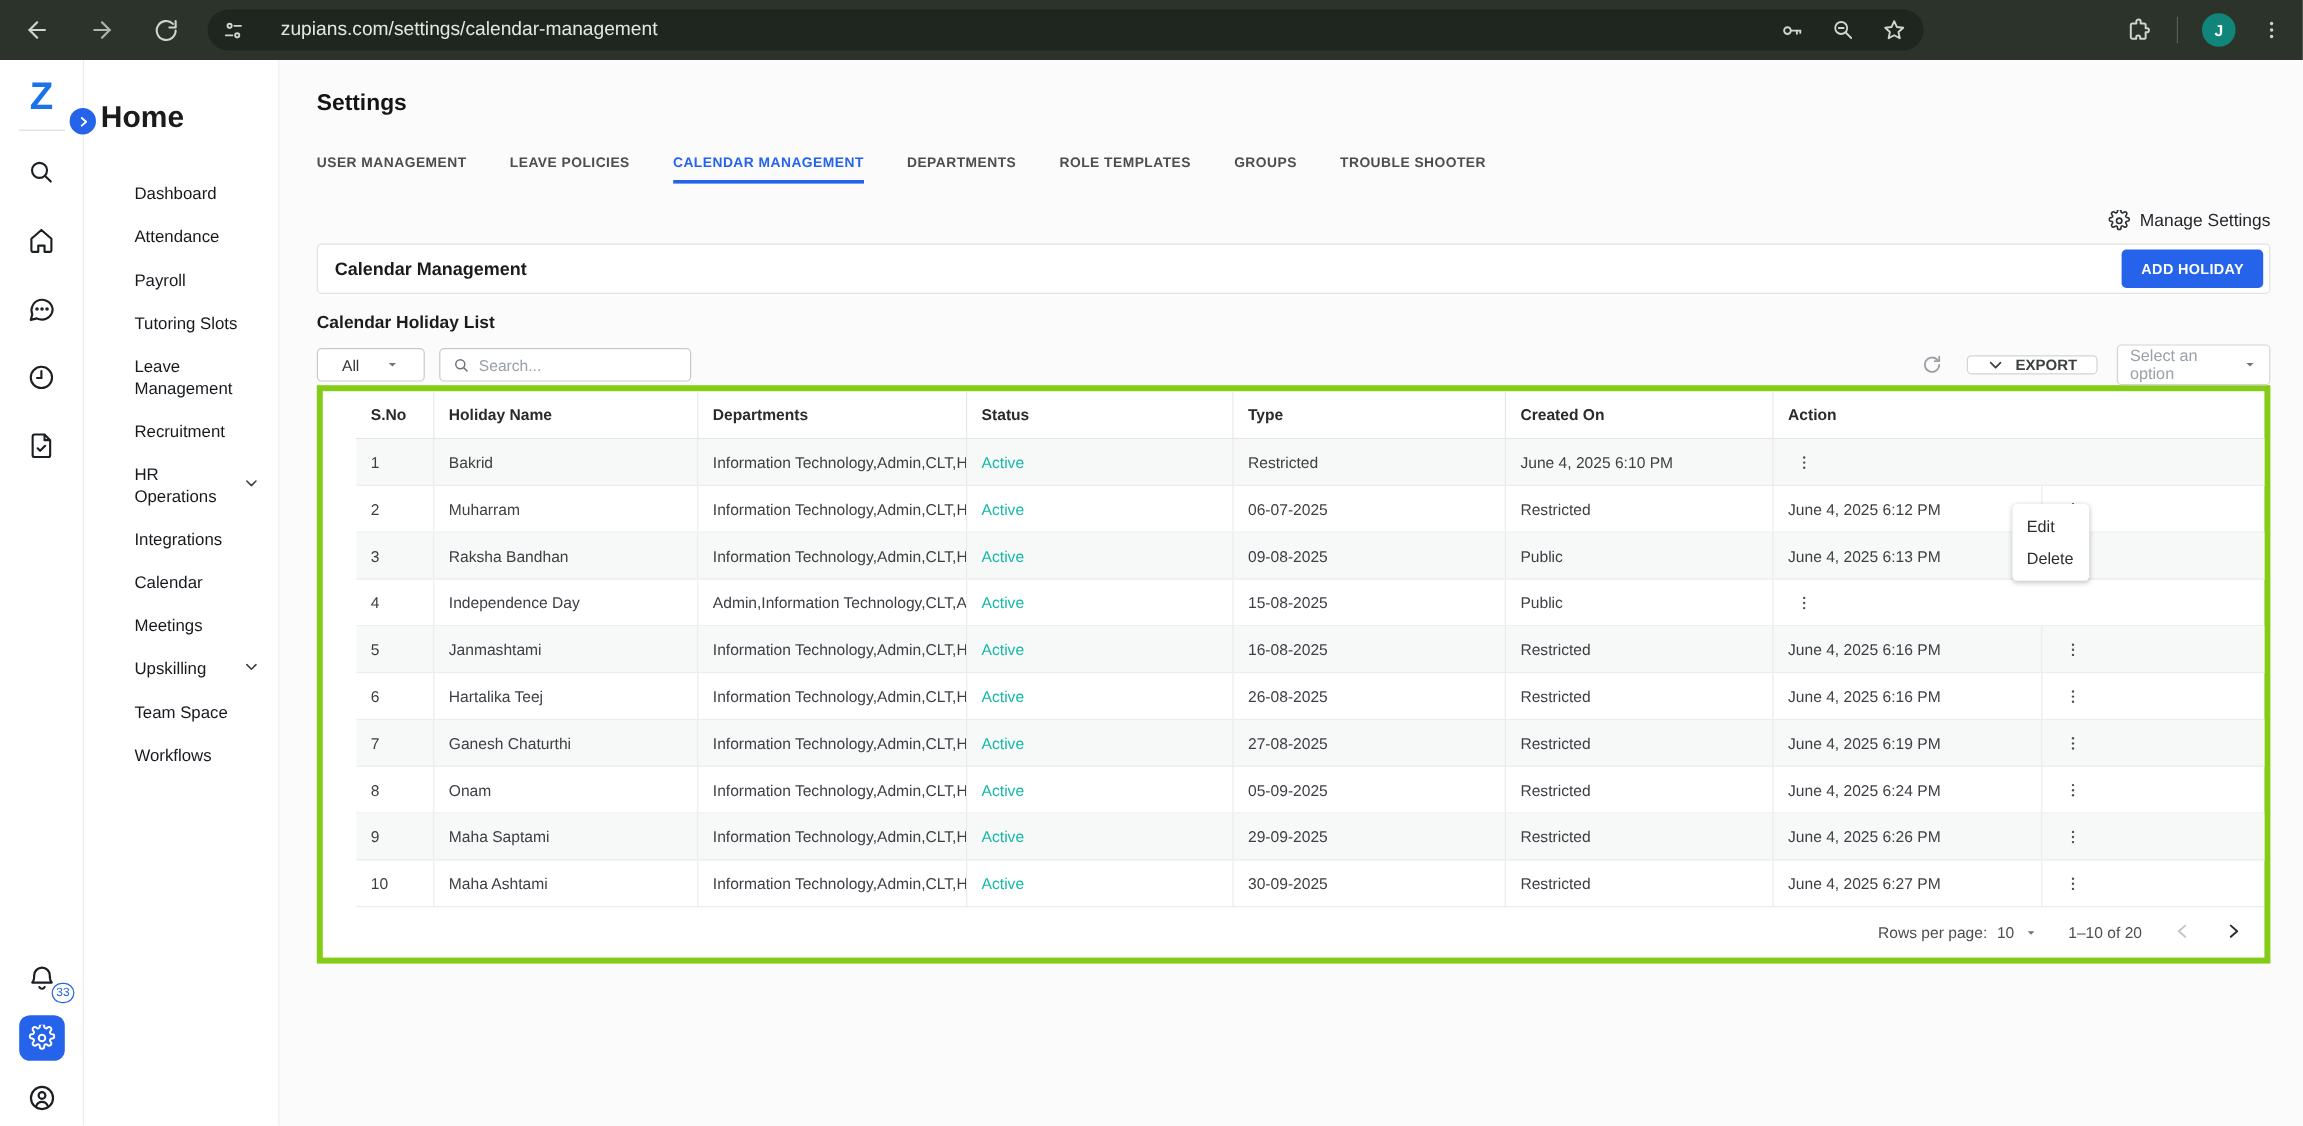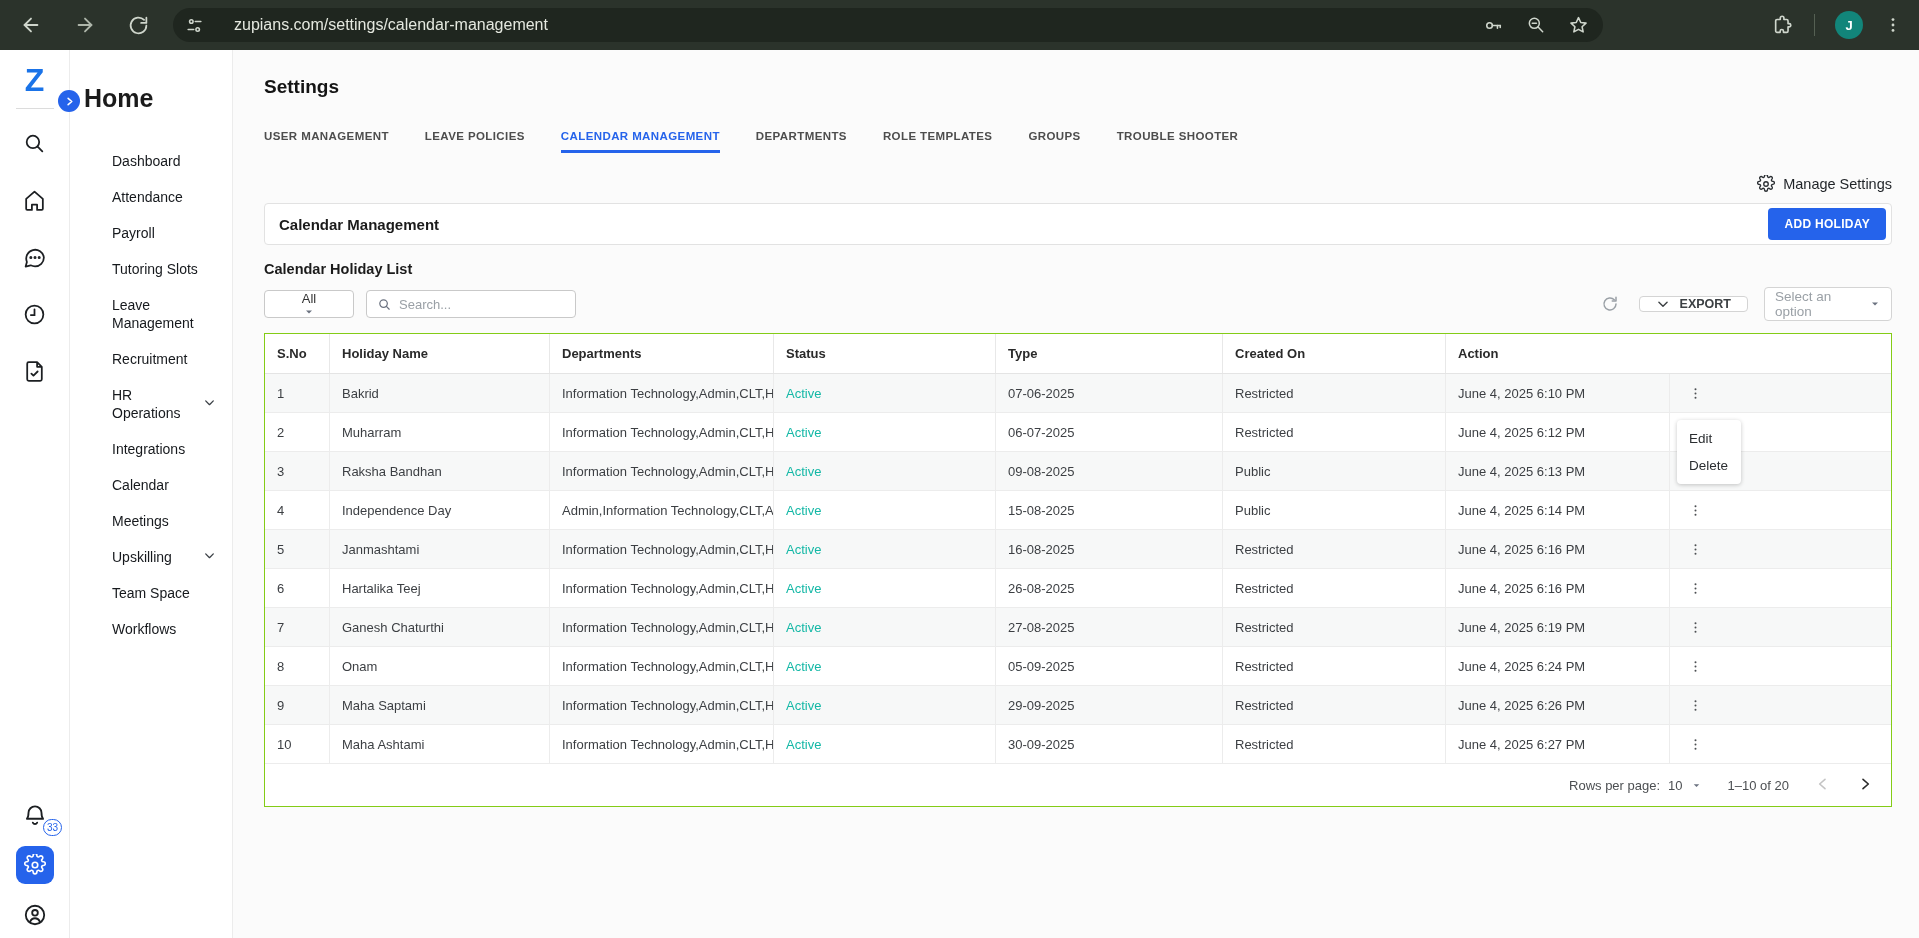--- a/index.html
+++ b/index.html
@@ -56,33 +56,33 @@
   .section-bar { margin-top:10px; background:#fff; border:1px solid #e2e2e2; border-radius:4px;
     height:42px; display:flex; align-items:center; justify-content:space-between; padding:0 5px 0 14px; }
   .section-bar-title { font-size:15px; font-weight:bold; color:#1b1b1b; }
   .add-btn { background:#2563eb; color:#fff; border:none; border-radius:4px; height:32px; padding:0 16px;
     font-size:12px; font-weight:bold; letter-spacing:.3px; cursor:pointer; }
 
   .list-title { margin-top:16px; font-size:14.5px; font-weight:bold; color:#1b1b1b; }
 
   .filter-row { margin-top:10px; display:flex; align-items:center; }
   .all-select { width:90px; height:28px; border:1px solid #c9c9c9; border-radius:4px; background:#fff;
-    display:flex; align-items:center; justify-content:space-between; padding:0 20px; font-size:13px; color:#333; cursor:pointer;flex-direction:column; }
+    display:flex; align-items:center; justify-content:space-between; padding:0 20px; font-size:13px; color:#333; cursor:pointer; }
   .search-box { width:210px; height:28px; border:1px solid #c9c9c9; border-radius:4px; background:#fff;
     display:flex; align-items:center; gap:7px; padding:0 10px; margin-left:12px; }
   .search-box input { border:none; outline:none; font-size:13px; color:#333; width:160px; font-family:"Liberation Sans", sans-serif; background:transparent; }
   .search-box input::placeholder { color:#9aa0a6; }
   .filter-right { margin-left:auto; display:flex; align-items:center; gap:16px; }
   .export-btn { height:16px; border:1px solid #d4d4d4; background:#fff; border-radius:4px; padding:0 16px;
     display:flex; align-items:center; gap:10px; font-size:12.5px; font-weight:bold; color:#3c4043; cursor:pointer; }
   .option-select { height:34px; width:128px; border:1px solid #d4d4d4; background:#fff; border-radius:4px; padding:0 10px;
     display:flex; align-items:center; justify-content:space-between; font-size:13.5px; color:#9aa0a6; cursor:pointer; }
 
   
-  .table { margin-top:12px; background:#fff; border:1px solid #84cc16; }
+  .table { background:#fff; border:5px solid #84cc16;padding-left:28px; }
   .thead, .trow { display:grid; grid-template-columns:64px 220px 224px 222px 227px 223px 224px 1fr; }
   .thead { height:40px; border-bottom:1px solid #e4e4e4; }
   .th { display:flex; align-items:center; padding:0 12px; font-size:13px; font-weight:bold; color:#2a2a2a;
     border-left:1px solid #e8e8e8; white-space:nowrap; overflow:hidden; }
   .th:first-child { border-left:none; }
   .trow { height:39px; border-bottom:1px solid #ececec; }
   .trow:nth-child(odd) { background:#f7f8f8; }
   .td { display:flex; align-items:center; padding:0 12px; font-size:13px; color:#3c3f43;
     border-left:1px solid #ececec; white-space:nowrap; overflow:hidden; }
   .td:first-child { border-left:none; }
@@ -373,21 +373,20 @@
           <div class="th">Action</div>
         </div>
       <div>
   <div class="trow">
     <div class="td">1</div>
     <div class="td">Bakrid</div>
     <div class="td">Information Technology,Admin,CLT,HR Dep</div>
     <div class="td">
               <span class="status-active">Active</span>
             </div>
-    <div class="td">07-06-2025</div>
     <div class="td">Restricted</div>
     <div class="td">June 4, 2025 6:10 PM</div>
     <div class="td">
       <button class="kebab">
         <svg width="15" height="15" viewBox="0 0 24 24" fill="#4c4f52">
                   <circle cx="12" cy="5.2" r="1.6"></circle>
                   <circle cx="12" cy="12" r="1.6"></circle>
                   <circle cx="12" cy="18.8" r="1.6"></circle>
                 </svg>
       </button>
@@ -438,21 +437,20 @@
 
   <div class="trow">
     <div class="td">4</div>
     <div class="td">Independence Day</div>
     <div class="td">Admin,Information Technology,CLT,Accoun</div>
     <div class="td">
               <span class="status-active">Active</span>
             </div>
     <div class="td">15-08-2025</div>
     <div class="td">Public</div>
-    <div class="td">June 4, 2025 6:14 PM</div>
     <div class="td">
       <button class="kebab">
         <svg width="15" height="15" viewBox="0 0 24 24" fill="#4c4f52">
                   <circle cx="12" cy="5.2" r="1.6"></circle>
                   <circle cx="12" cy="12" r="1.6"></circle>
                   <circle cx="12" cy="18.8" r="1.6"></circle>
                 </svg>
       </button>
     </div>
   </div>

